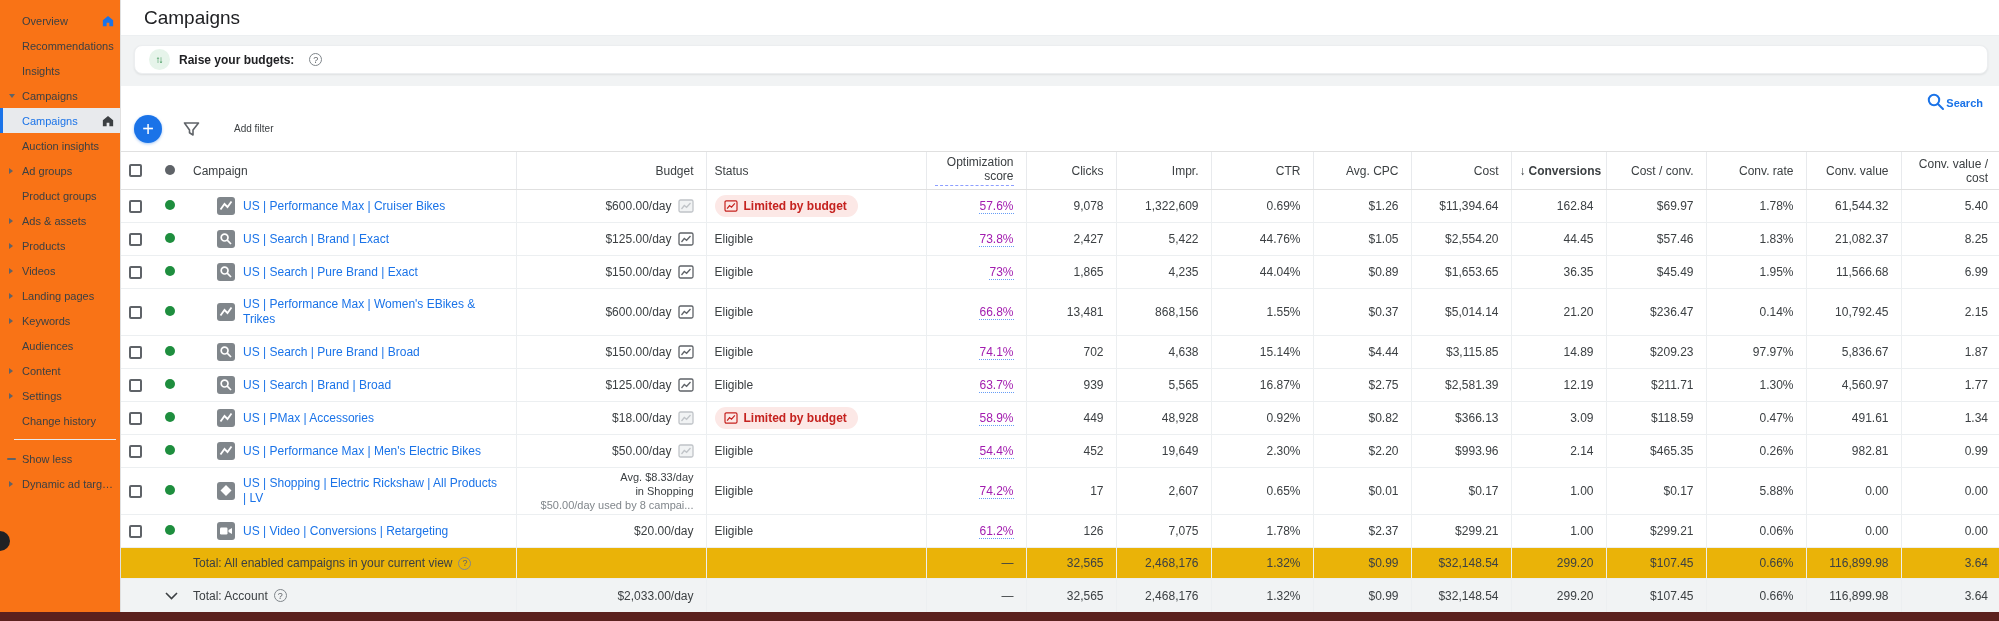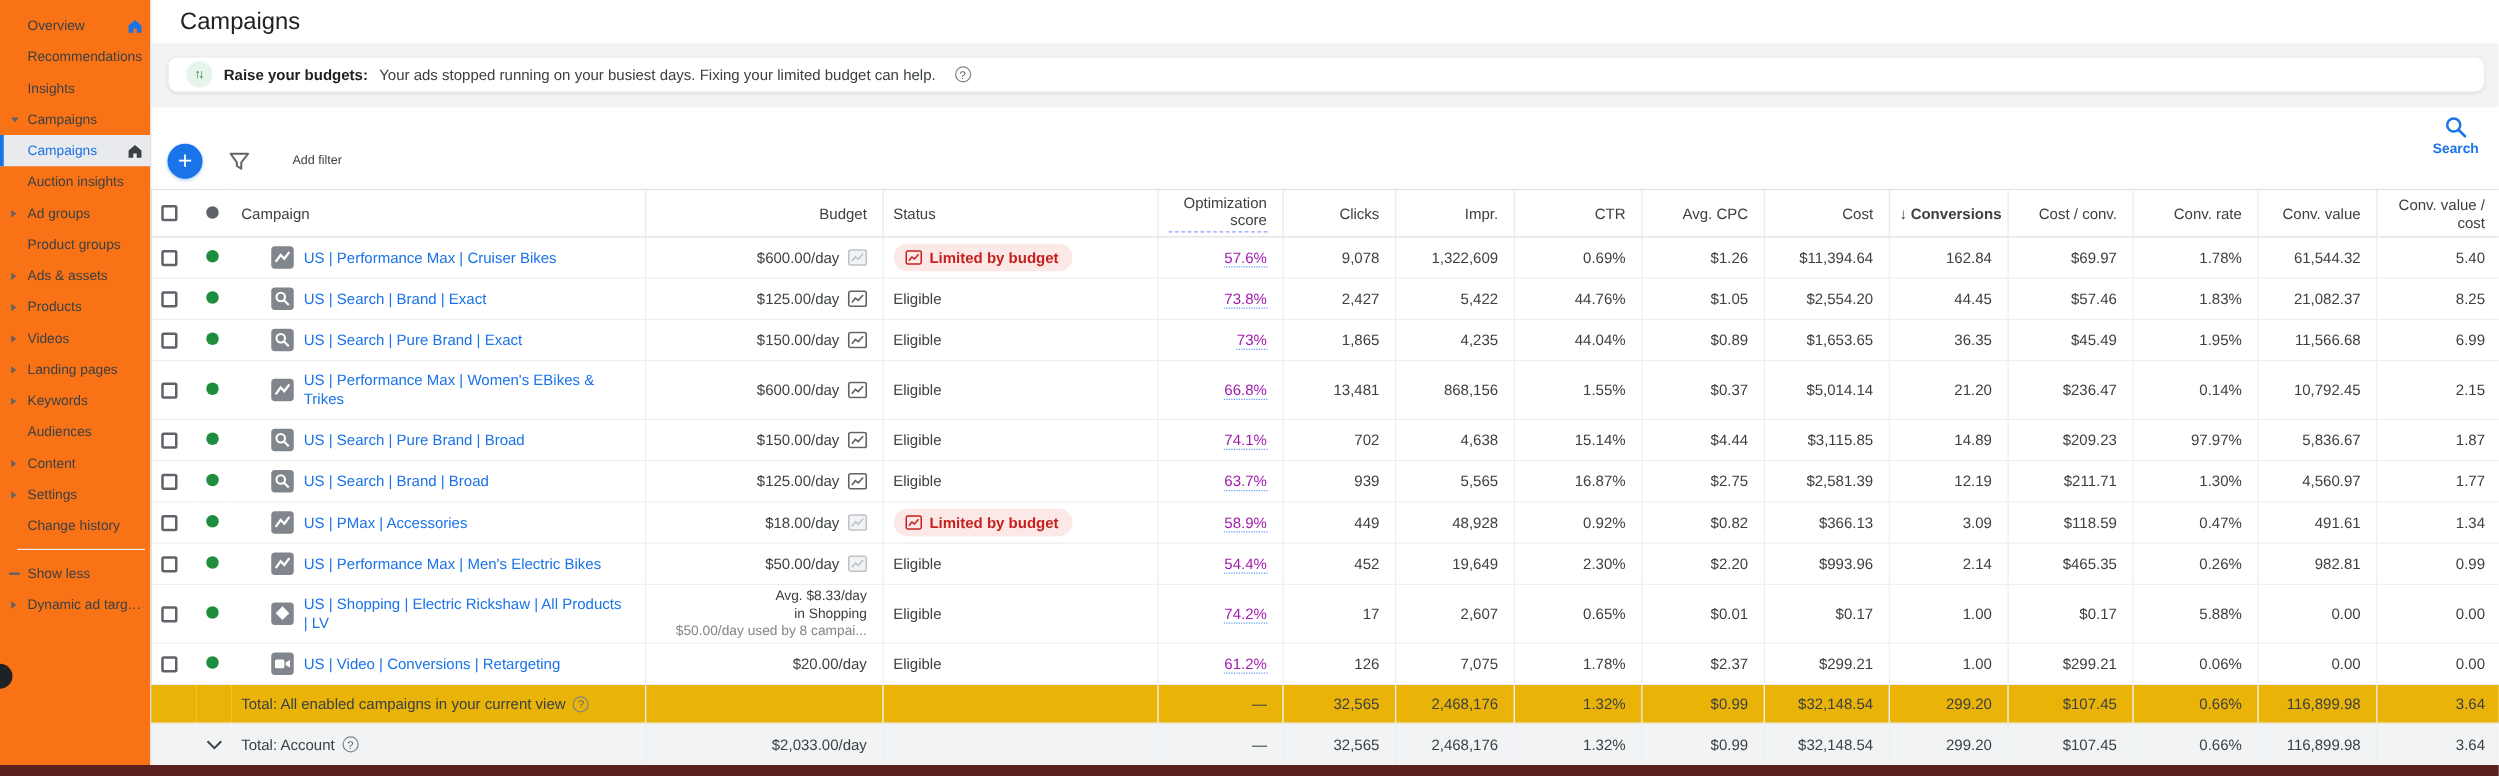--- a/index.html
+++ b/index.html
@@ -39,21 +39,21 @@
     font-weight:700; padding-right:2px; }
   .banner .b-bold { font-weight:700; color:#202124; }
   .banner .b-text { color:#3c4043; }
 
   .toolbar { height:65px; background:#fff; position:relative; }
   .add-btn { position:absolute; left:13px; top:29px; width:28px; height:28px; border-radius:50%;
     background:#1a73e8; color:#fff; font-size:20px; display:flex; align-items:center;
     justify-content:center; cursor:pointer; box-shadow:0 1px 3px rgba(26,115,232,.4); }
   .filter-ic { position:absolute; left:62px; top:35px; cursor:pointer; }
   .add-filter { position:absolute; left:113px; top:37px; font-size:10px; color:#3c4043; cursor:pointer; }
-  .search-box { position:absolute; right:16px; top:6px; display:flex; flex-direction:column;
+  .search-box { position:absolute; right:16px; top:6px; display:flex; flex-direction:row;
     align-items:center; cursor:pointer; }
   .search-box .s-lbl { font-size:11px; font-weight:700; color:#1a73e8; margin-top:1px; }
 
   
   table { border-collapse:collapse; table-layout:fixed; width:1878px; font-size:12px; }
   thead td { height:38px; border-top:1px solid #e0e0e0; border-bottom:1px solid #e0e0e0;
     color:#3c4043; font-size:12px; }
   td { padding:0 12px 0 8px; vertical-align:middle; }
   td.num { text-align:right; }
   tbody tr { border-bottom:1px solid #eceff1; }
@@ -174,21 +174,20 @@
 
   <div class="main">
     <div class="title-bar">
       <h1>Campaigns</h1>
     </div>
 
     <div class="banner-section">
       <div class="banner">
         <span class="banner-ic">↑↓</span>
         <span class="b-bold">Raise your budgets:</span>
-        <span class="b-text">Your ads stopped running on your busiest days. Fixing your limited budget can help.</span>
         <span class="help">?</span>
       </div>
     </div>
 
     <div class="toolbar">
       <div class="add-btn">+</div>
       <span class="filter-ic">
         <svg width="17" height="16" viewBox="0 0 17 16">
             <path d="M1.5 2h14L10 9v5l-3.5-2.2V9z" fill="none" stroke="#5f6368" stroke-width="1.6" stroke-linejoin="round"></path>
           </svg>

